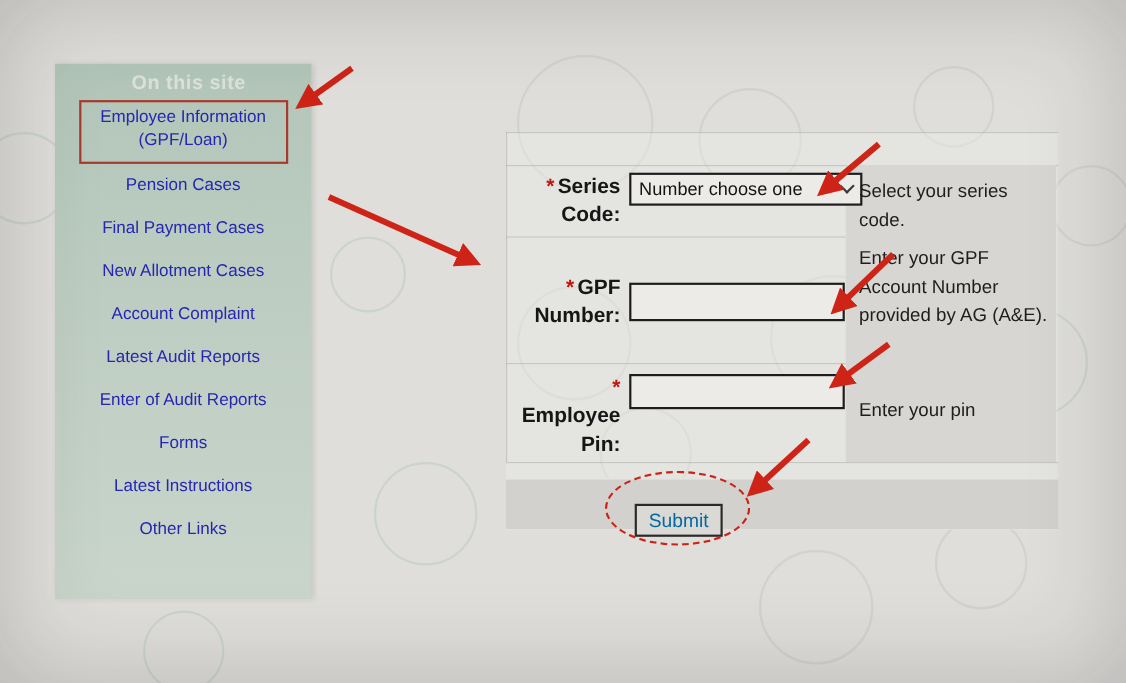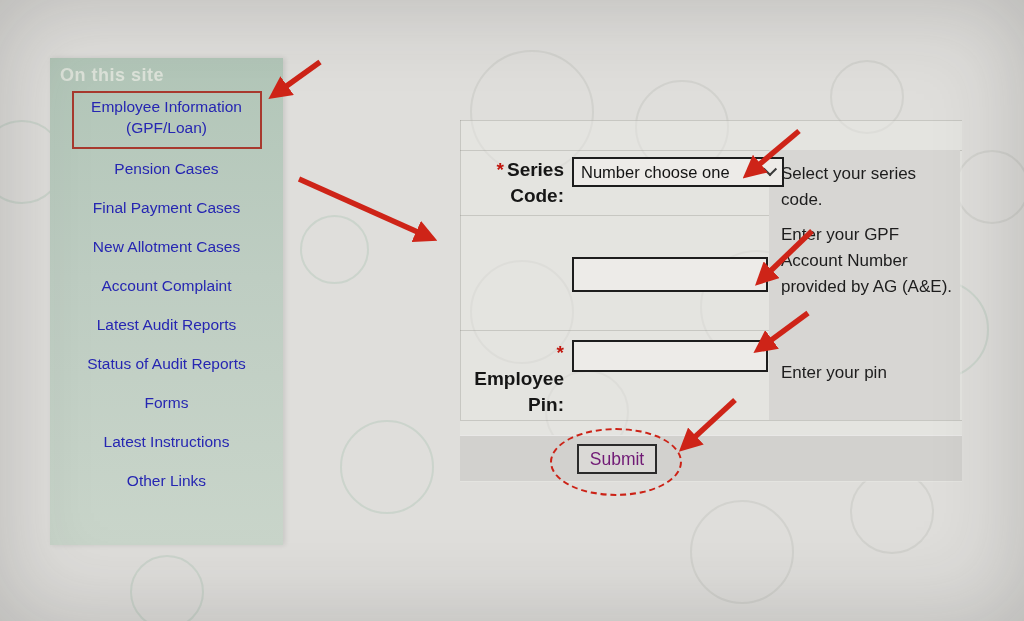--- a/index.html
+++ b/index.html
@@ -12,21 +12,21 @@
   .wm.g{border:2px solid rgba(160,190,170,0.30);}
   .wm.q{border:2px solid rgba(170,175,168,0.25);}
   .vignette{position:absolute;inset:0;pointer-events:none;
             box-shadow:inset 0 0 90px rgba(40,40,40,0.22);}
 
   
   .sidebar{position:absolute;left:50px;top:58px;width:233px;height:487px;
            background:linear-gradient(180deg,#b2c6b8 0%,#becdc2 45%,#c9d5ca 100%);
            box-shadow:2px 0 5px rgba(0,0,0,0.10);}
   .sidebar-title{padding:7px 0 0 10px;font-size:18px;font-weight:bold;
-                 color:#dce2d9;letter-spacing:0.5px;}
+                 color:#dce2d9;letter-spacing:0.5px;text-align:center;}
   .highlight-box{margin:5px auto 0 auto;width:186px;min-height:46px;
                  border:2px solid #a8392e;padding:3px 0 5px 0;text-align:center;}
   .hl-link{display:block;color:#2626b2;font-size:15.5px;line-height:21px;
            text-decoration:none;cursor:pointer;}
   .menu{list-style:none;margin:9px 0 0 0;padding:0;text-align:center;}
   .menu li{height:22px;line-height:22px;margin-bottom:17px;font-size:15.5px;
            color:#2626b2;cursor:pointer;}
   .menu li.gap{margin-top:8px;}
 
   
@@ -49,23 +49,23 @@
   .selectbox .sel-text{font-size:16.5px;color:#141414;white-space:nowrap;}
   .chev{margin-left:auto;width:8px;height:8px;border-right:2px solid #3a3a3a;
         border-bottom:2px solid #3a3a3a;transform:rotate(45deg) translate(-2px,-2px);}
 
   .tinput{position:absolute;left:112px;background:#edebe8;
           border:2px solid #1d1d1d;box-sizing:border-box;width:196px;
           font-size:16px;padding:0 6px;outline:none;color:#141414;}
   .helptext{position:absolute;left:321px;width:172px;font-size:17px;
             line-height:26px;color:#1d1d1d;}
 
-  .submit-btn{position:absolute;left:117px;top:324px;width:80px;height:30px;
+  .submit-btn{position:absolute;left:117px;top:338px;width:80px;height:30px;
               background:#dad9d6;border:2px solid #2a2a2a;font-family:inherit;
-              font-size:17.5px;color:#701a75;cursor:pointer;padding:0;}
+              font-size:17.5px;color:#0369a1;cursor:pointer;padding:0;}
   .ellipse{position:absolute;left:550px;top:428px;width:128px;height:64px;
            border:2.5px dashed #cc2216;border-radius:50%;pointer-events:none;}
 
   .arrows{position:absolute;inset:0;pointer-events:none;}
 </style>
 </head>
 <body>
 
 <div class="screen">
 
@@ -90,21 +90,21 @@
     <div class="highlight-box">
       <a class="hl-link">Employee Information (GPF/Loan)</a>
     </div>
 
     <ul class="menu">
       <li>Pension Cases</li>
       <li>Final Payment Cases</li>
       <li class="gap">New Allotment Cases</li>
       <li>Account Complaint</li>
       <li>Latest Audit Reports</li>
-      <li>Status of Audit Reports</li>
+      <li>Enter of Audit Reports</li>
       <li>Forms</li>
       <li>Latest Instructions</li>
       <li>Other Links</li>
     </ul>
   </div>
 
   <div class="formwrap">
 
     <div class="line" style="left:0;top:0;width:502px;height:1px;"></div>
     <div class="line" style="left:0;top:30px;width:502px;height:1px;"></div>
@@ -118,20 +118,23 @@
 
     <div class="flabel" style="left:0;top:37px;">
       <span class="req">*</span><span>Series Code:</span>
     </div>
     <div class="selectbox">
       <span class="sel-text">Number choose one</span>
       <span class="chev"></span>
     </div>
     <div class="helptext" style="top:41px;">Select your series code.</div>
 
+    <div class="flabel" style="left:0;top:129px;">
+      <span class="req">*</span><span>GPF Number:</span>
+    </div>
     <input class="tinput" style="top: 137px; height: 35px;" type="text" value="">
     <div class="helptext" style="top:102px;">Enter your GPF Account Number provided by AG (A&amp;E).</div>
 
     <div class="flabel req-block" style="left:0;top:220px;">
       <span class="req">*</span><span>Employee Pin:</span>
     </div>
     <input class="tinput" style="top: 220px; height: 32px;" type="text" value="">
     <div class="helptext" style="top:240px;">Enter your pin</div>
 
     <button class="submit-btn">Submit</button>

